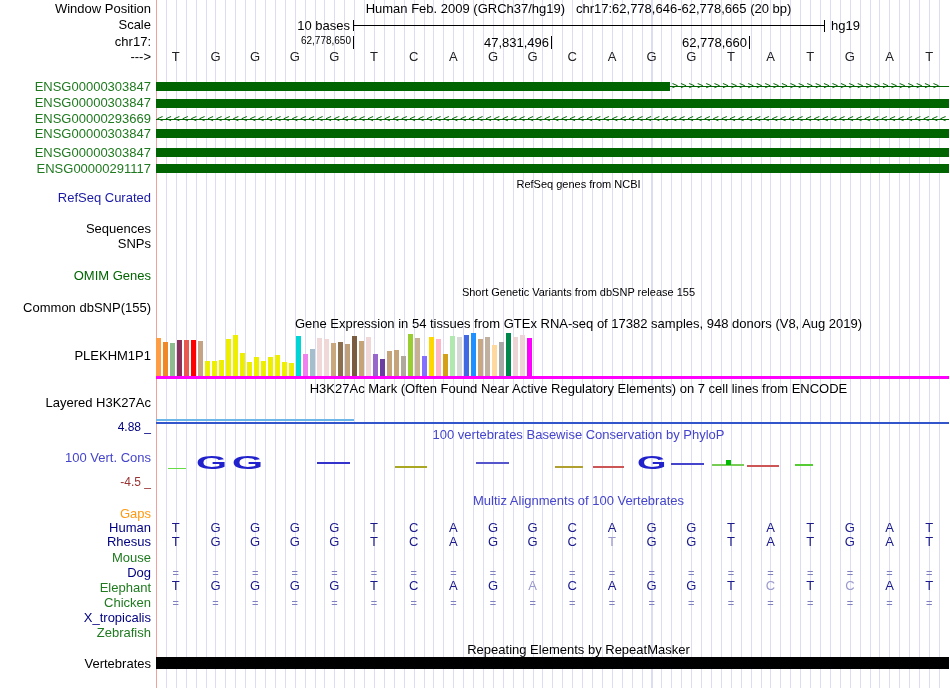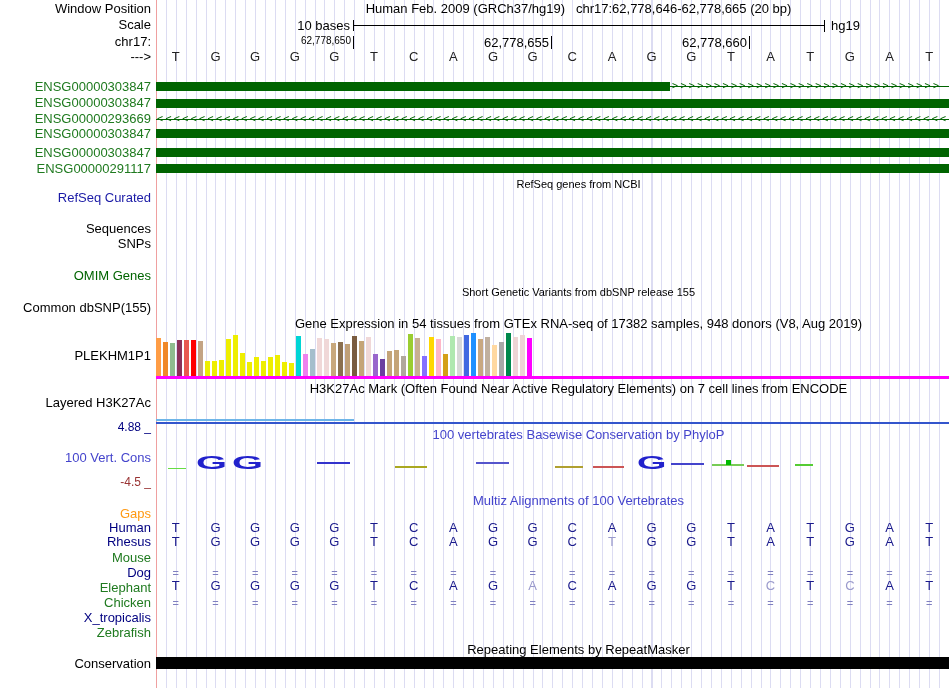--- a/index.html
+++ b/index.html
@@ -43,21 +43,21 @@
   <div class="lbl" style="top:35px">chr17:</div>
   <div class="lbl" style="top:50px">---&gt;</div>
 
   <div class="abs" style="top:18px;right:600px;font-size:13px">10 bases</div>
   <div class="hline" style="top:25px;left:353px;width:471px"></div>
   <div class="tick" style="top:20px;left:353px;height:11px"></div>
   <div class="tick" style="top:20px;left:824px;height:12px"></div>
   <div class="abs" style="top:18px;left:831px;font-size:13px">hg19</div>
 
   <div class="abs" style="top:35px;right:599px;font-size:10px">62,778,650</div>
-  <div class="abs" style="top:35px;right:401px;font-size:13px">62,778,655</div>
+  <div class="abs" style="top:35px;right:401px;font-size:13px">47,831,496</div>
   <div class="abs" style="top:35px;right:203px;font-size:13px">62,778,660</div>
   <div class="tick" style="top:36px;left:353px;height:13px"></div>
   <div class="tick" style="top:36px;left:551px;height:13px"></div>
   <div class="tick" style="top:36px;left:749px;height:13px"></div>
 
   <div id="base-row" class="abs" style="top:50px;left:156px;width:793px;height:14px;color:#222">
       <span class="mletter" style="left: 19.825px; top: 0px;">T</span>
       <span class="mletter" style="left: 59.475px; top: 0px;">G</span>
       <span class="mletter" style="left: 99.125px; top: 0px;">G</span>
       <span class="mletter" style="left: 138.775px; top: 0px;">G</span>
@@ -307,16 +307,16 @@
         <span class="mletter" style="left: 574.925px; font-size: 11px; color: rgb(128, 128, 192); top: 2px;">=</span>
         <span class="mletter" style="left: 614.575px; font-size: 11px; color: rgb(128, 128, 192); top: 2px;">=</span>
         <span class="mletter" style="left: 654.225px; font-size: 11px; color: rgb(128, 128, 192); top: 2px;">=</span>
         <span class="mletter" style="left: 693.875px; font-size: 11px; color: rgb(128, 128, 192); top: 2px;">=</span>
         <span class="mletter" style="left: 733.525px; font-size: 11px; color: rgb(128, 128, 192); top: 2px;">=</span>
         <span class="mletter" style="left: 773.175px; font-size: 11px; color: rgb(128, 128, 192); top: 2px;">=</span>
       </div>
     </div>
 
   <div class="ctr" style="top:643px">Repeating Elements by RepeatMasker</div>
-  <div class="lbl" style="top:657px">Conservation</div>
+  <div class="lbl" style="top:657px">Vertebrates</div>
   <div class="abs" style="top:657px;left:156px;width:793px;height:12px;background:#000"></div>
 
 </div>
 
 </body></html>

